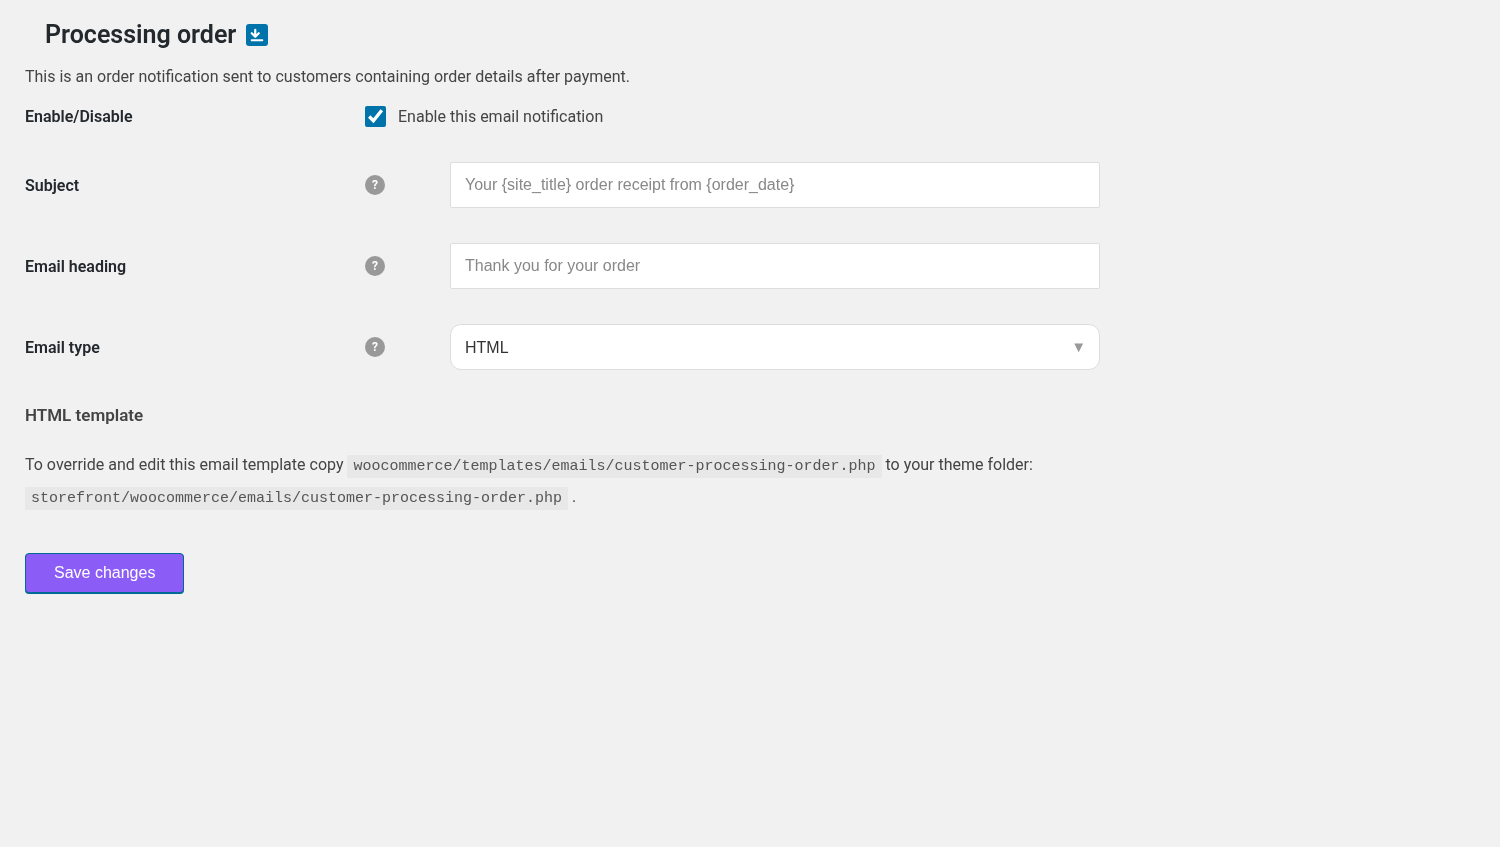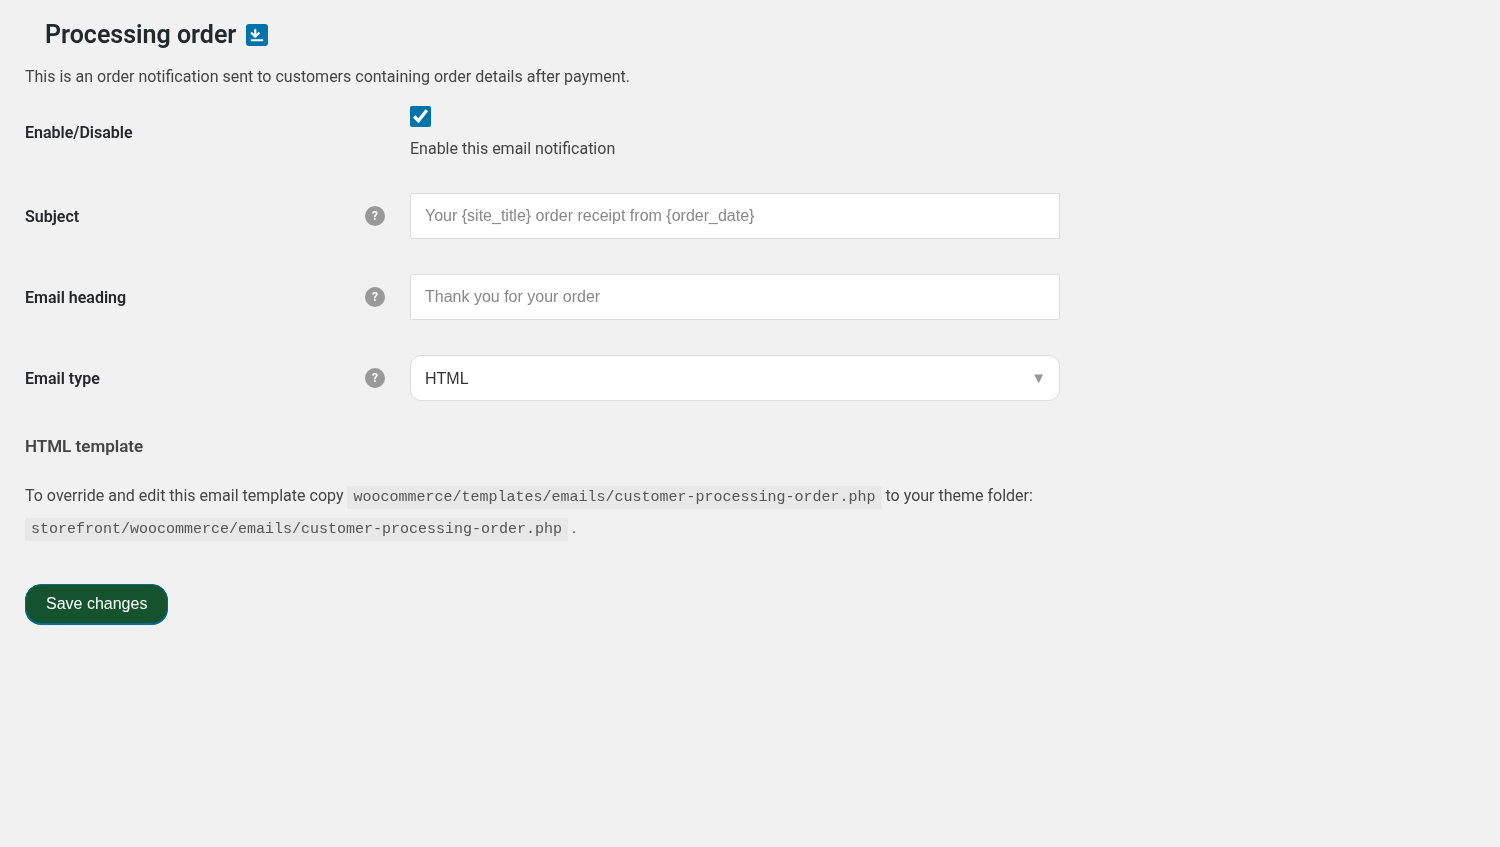--- a/index.html
+++ b/index.html
@@ -71,26 +71,26 @@
       align-items: center;
       justify-content: center;
       font-size: 12px;
       font-weight: bold;
       margin-right: 25px;
       cursor: help;
       flex-shrink: 0;
     }
     .form-control {
       flex: 0 0 auto;
+      margin-left: 40px;
     }
     .checkbox-wrapper {
       display: flex;
+      align-items: center;
       gap: 12px;
-      margin-left: 45px;
-      flex-direction: column;
     }
     input[type="checkbox"] {
       width: 21px;
       height: 21px;
       cursor: pointer;
       accent-color: #0073aa;
     }
     .checkbox-label {
       color: #444;
       font-size: 16px;
@@ -166,26 +166,26 @@
       background: #f5f5f5;
       border: 1px solid #ccc;
       color: #555;
       padding: 10px 18px;
       font-size: 15px;
       border-radius: 4px;
       cursor: pointer;
       white-space: nowrap;
     }
     .btn-primary {
-      background: #14532d;
+      background: #8b5cf6;
       border: 1px solid #006a95;
       color: white;
-      padding: 10px 20px;
-      font-size: 16px;
-      border-radius: 16px;
+      padding: 10px 28px;
+      font-size: 16px;
+      border-radius: 4px;
       cursor: pointer;
       box-shadow: 0 1px 0 #006a95;
     }
   </style>
 </head>
 <body>
 
 
 
 <div class="page-title">

